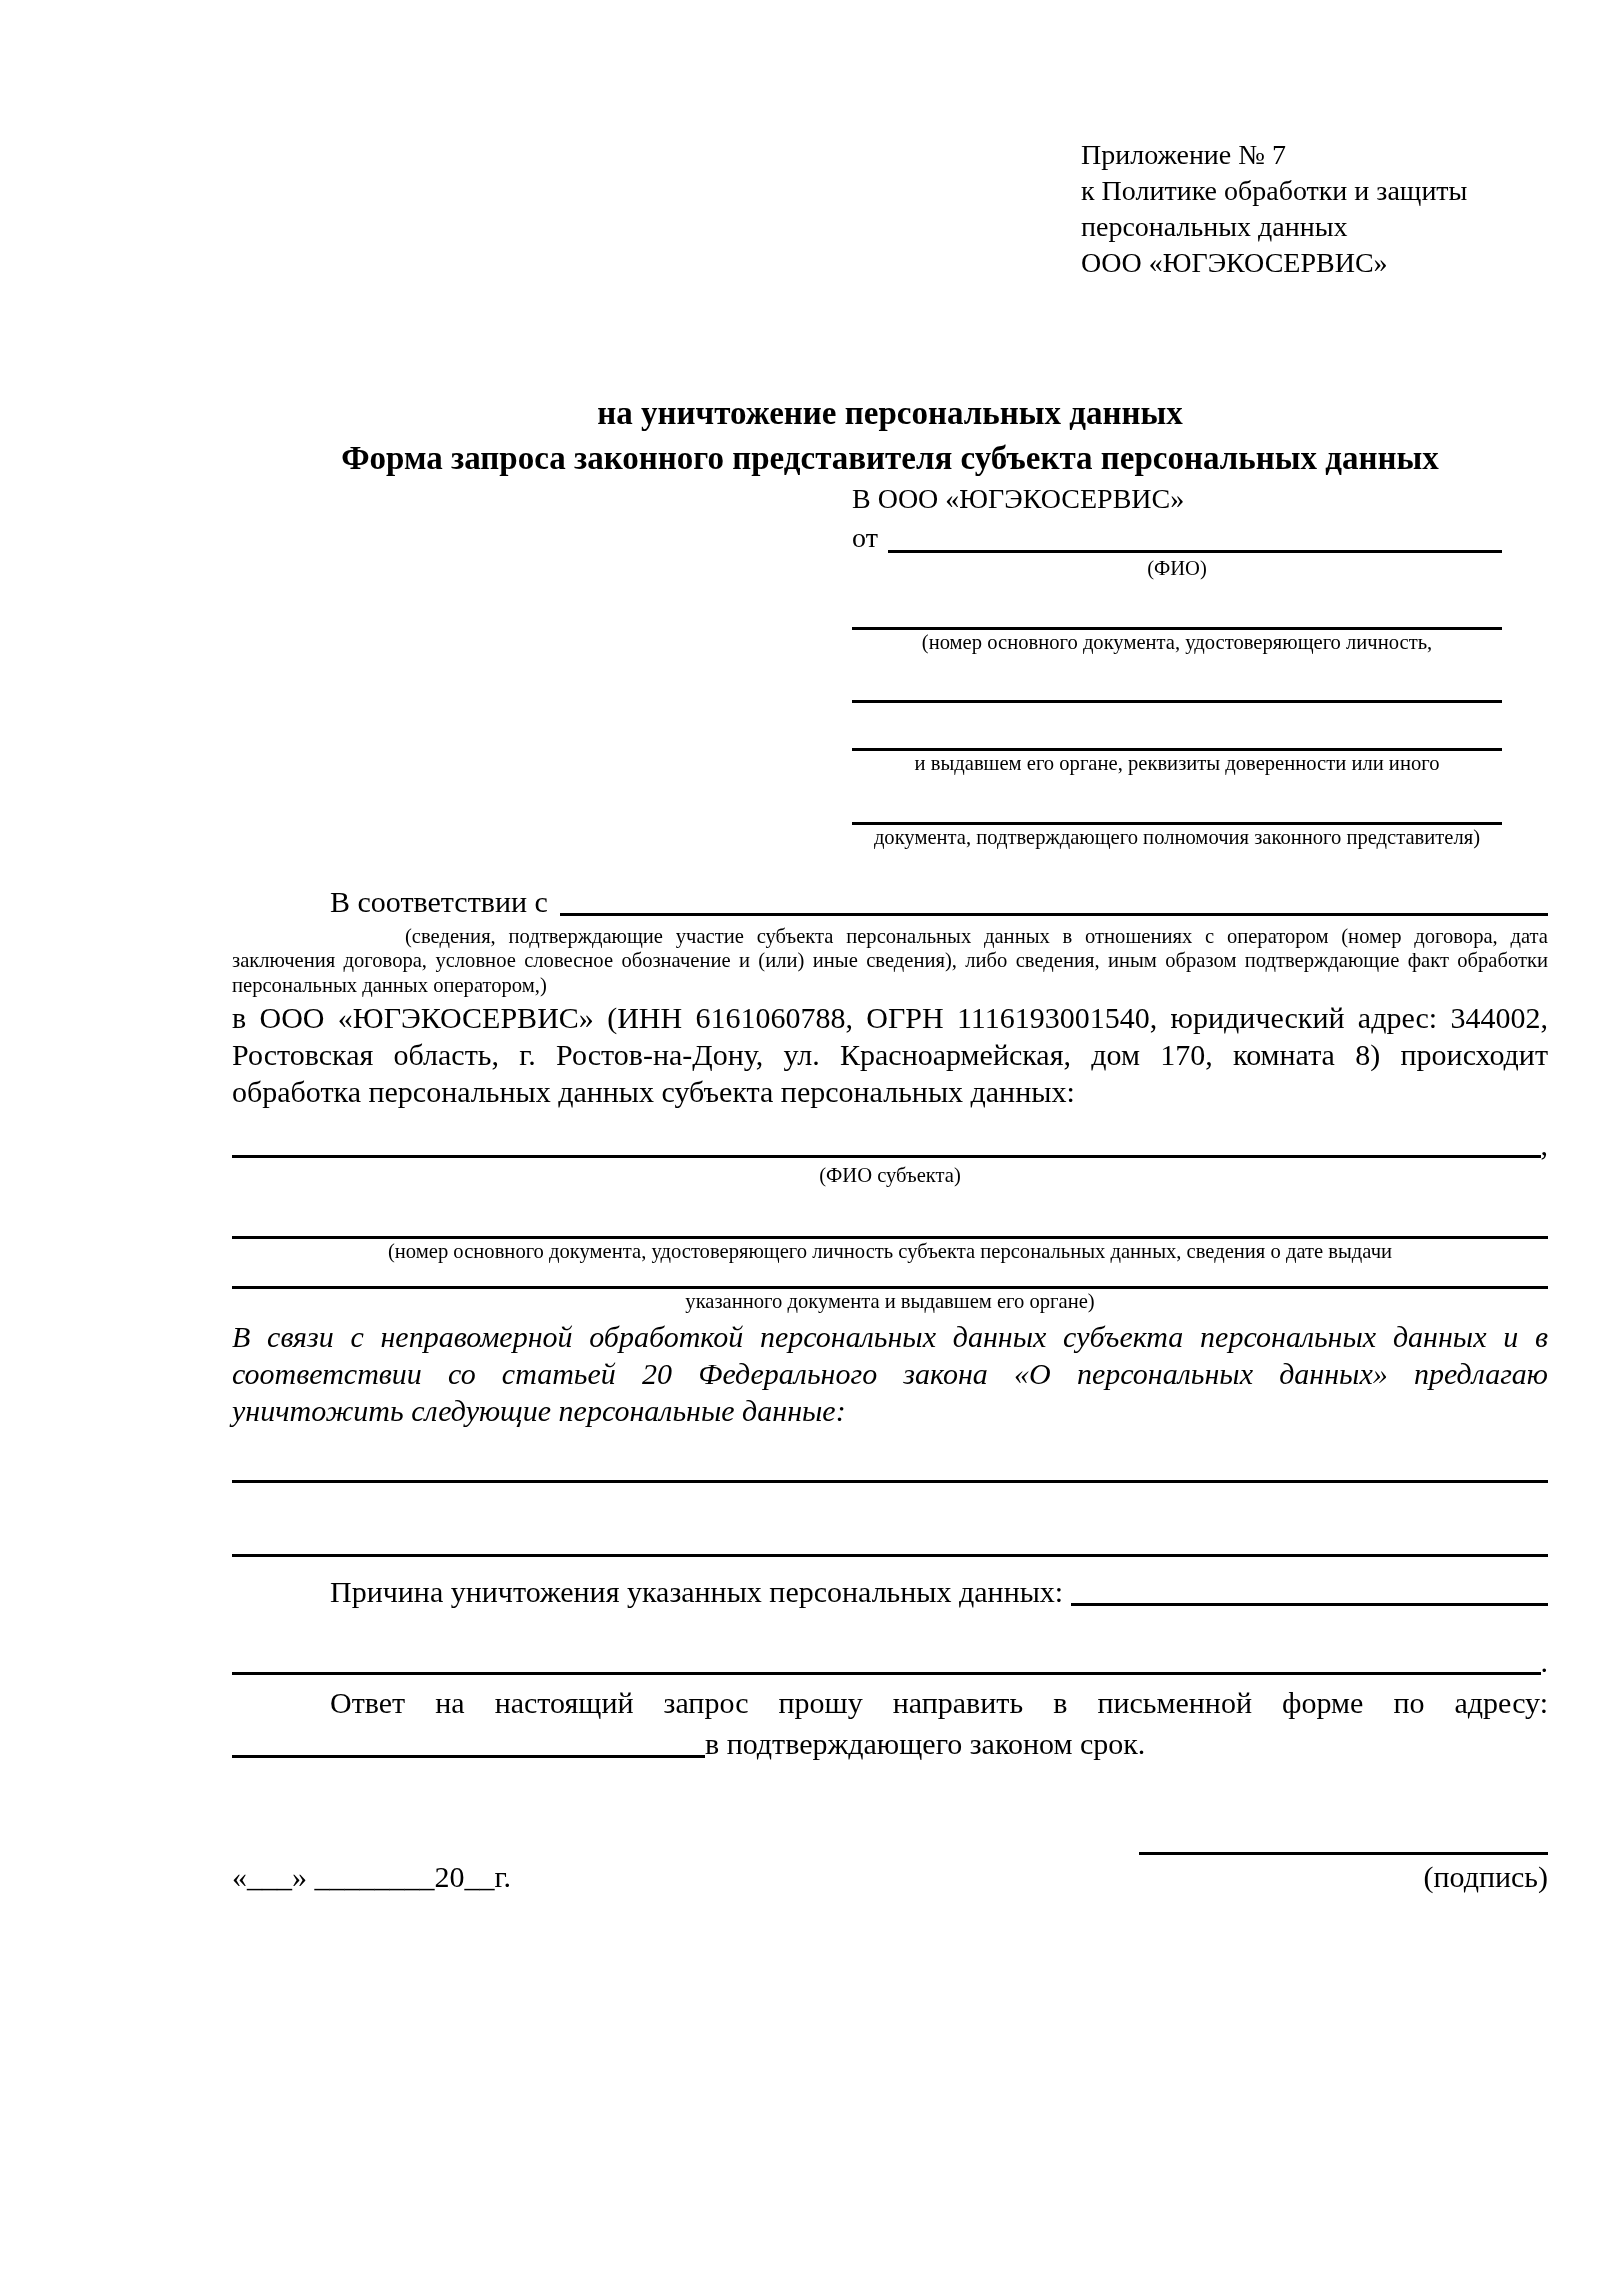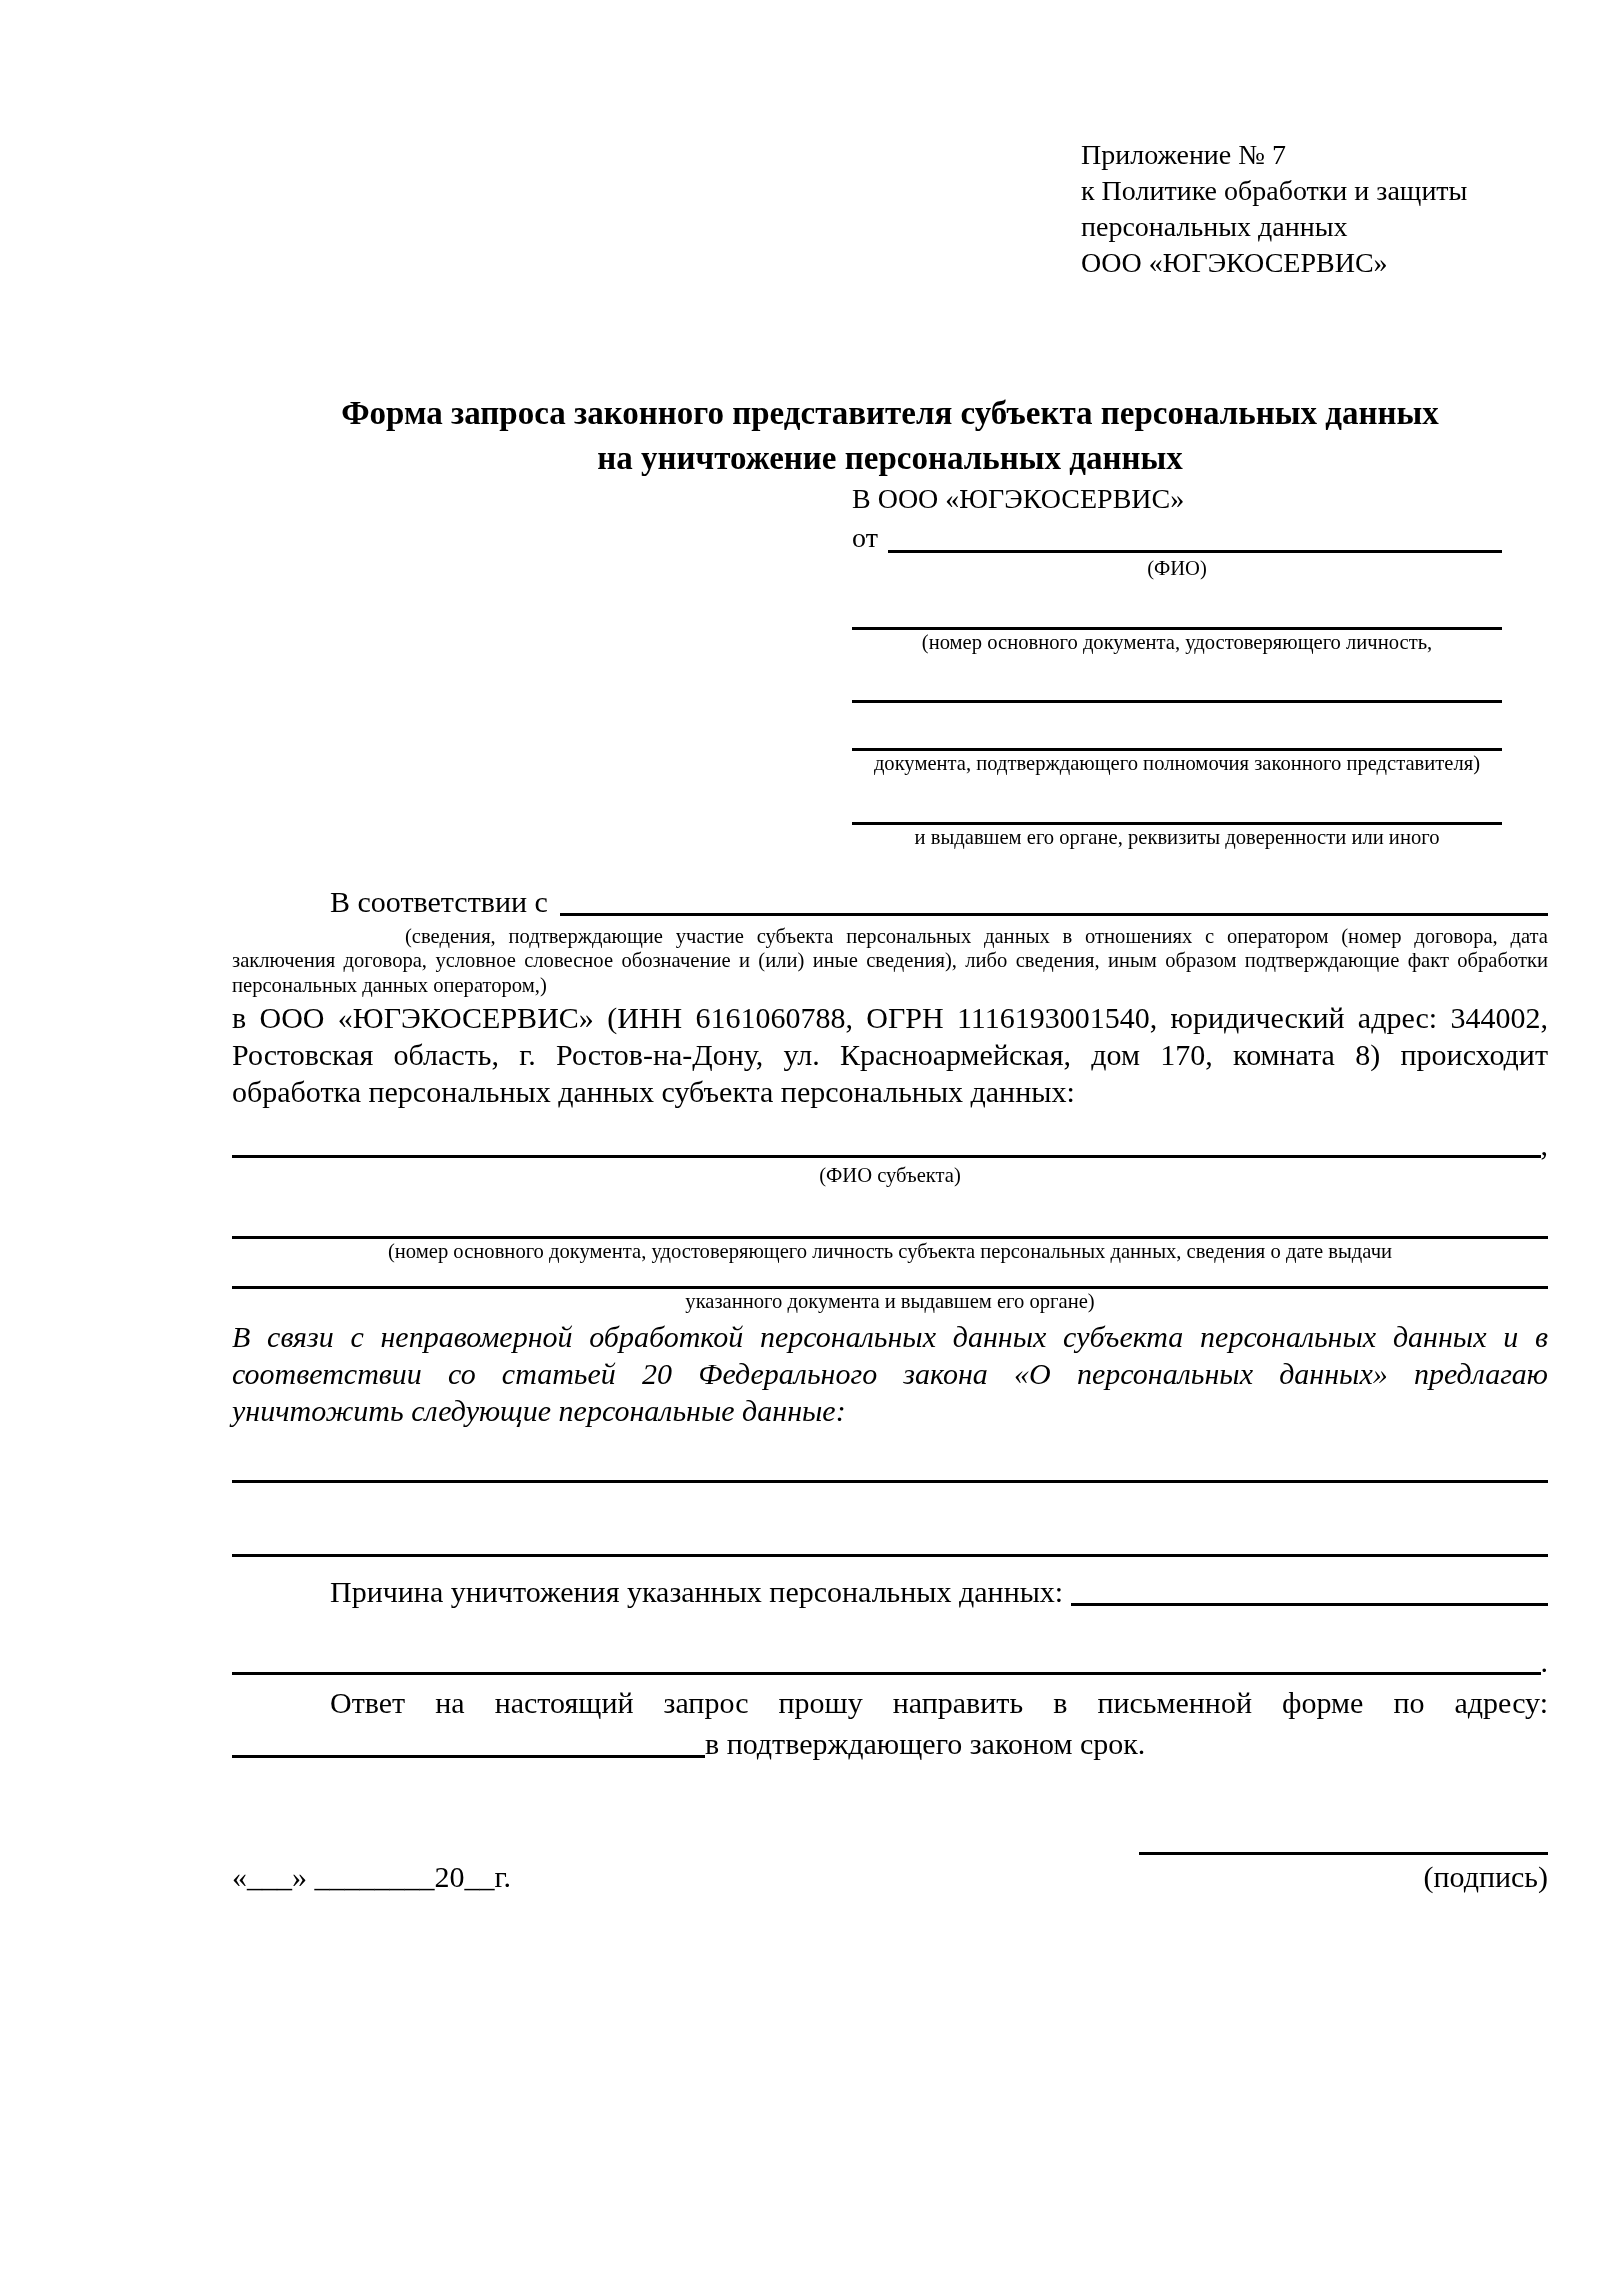--- a/index.html
+++ b/index.html
@@ -57,46 +57,46 @@
 <div class="page">
 
   <div class="annex">
     <div>Приложение № 7</div>
     <div>к Политике обработки и защиты</div>
     <div>персональных данных</div>
     <div>ООО «ЮГЭКОСЕРВИС»</div>
   </div>
 
   <div class="title">
+    <div>на уничтожение персональных данных</div>
     <div>Форма запроса законного представителя субъекта персональных данных</div>
-    <div>на уничтожение персональных данных</div>
   </div>
 
   <div class="addr">
     <div>В ООО «ЮГЭКОСЕРВИС»</div>
     <div class="row from-row">
       <span>от</span>
       <span class="blank"></span>
     </div>
     <div class="cap center">(ФИО)</div>
 
     <div>
       <div class="fld-line"></div>
       <div class="cap center">(номер основного документа, удостоверяющего личность,</div>
     </div>
     <div>
       <div class="fld-line"></div>
     </div>
     <div>
       <div class="fld-line"></div>
-      <div class="cap center">документа, подтверждающего полномочия законного представителя)</div>
+      <div class="cap center">и выдавшем его органе, реквизиты доверенности или иного</div>
     </div>
     <div>
       <div class="fld-line"></div>
-      <div class="cap center">и выдавшем его органе, реквизиты доверенности или иного</div>
+      <div class="cap center">документа, подтверждающего полномочия законного представителя)</div>
     </div>
   </div>
 
   <div class="row sec-according">
     <span class="lbl">В соответствии с</span>
     <span class="blank"></span>
   </div>
   <div class="according-cap">(сведения, подтверждающие участие субъекта персональных данных в отношениях с оператором (номер договора, дата заключения договора, условное словесное обозначение и (или) иные сведения), либо сведения, иным образом подтверждающие факт обработки персональных данных оператором,)</div>
 
   <div class="para operator-para">в ООО «ЮГЭКОСЕРВИС» (ИНН 6161060788, ОГРН 1116193001540, юридический адрес: 344002, Ростовская область, г. Ростов-на-Дону, ул. Красноармейская, дом 170, комната 8) происходит обработка персональных данных субъекта персональных данных:</div>

